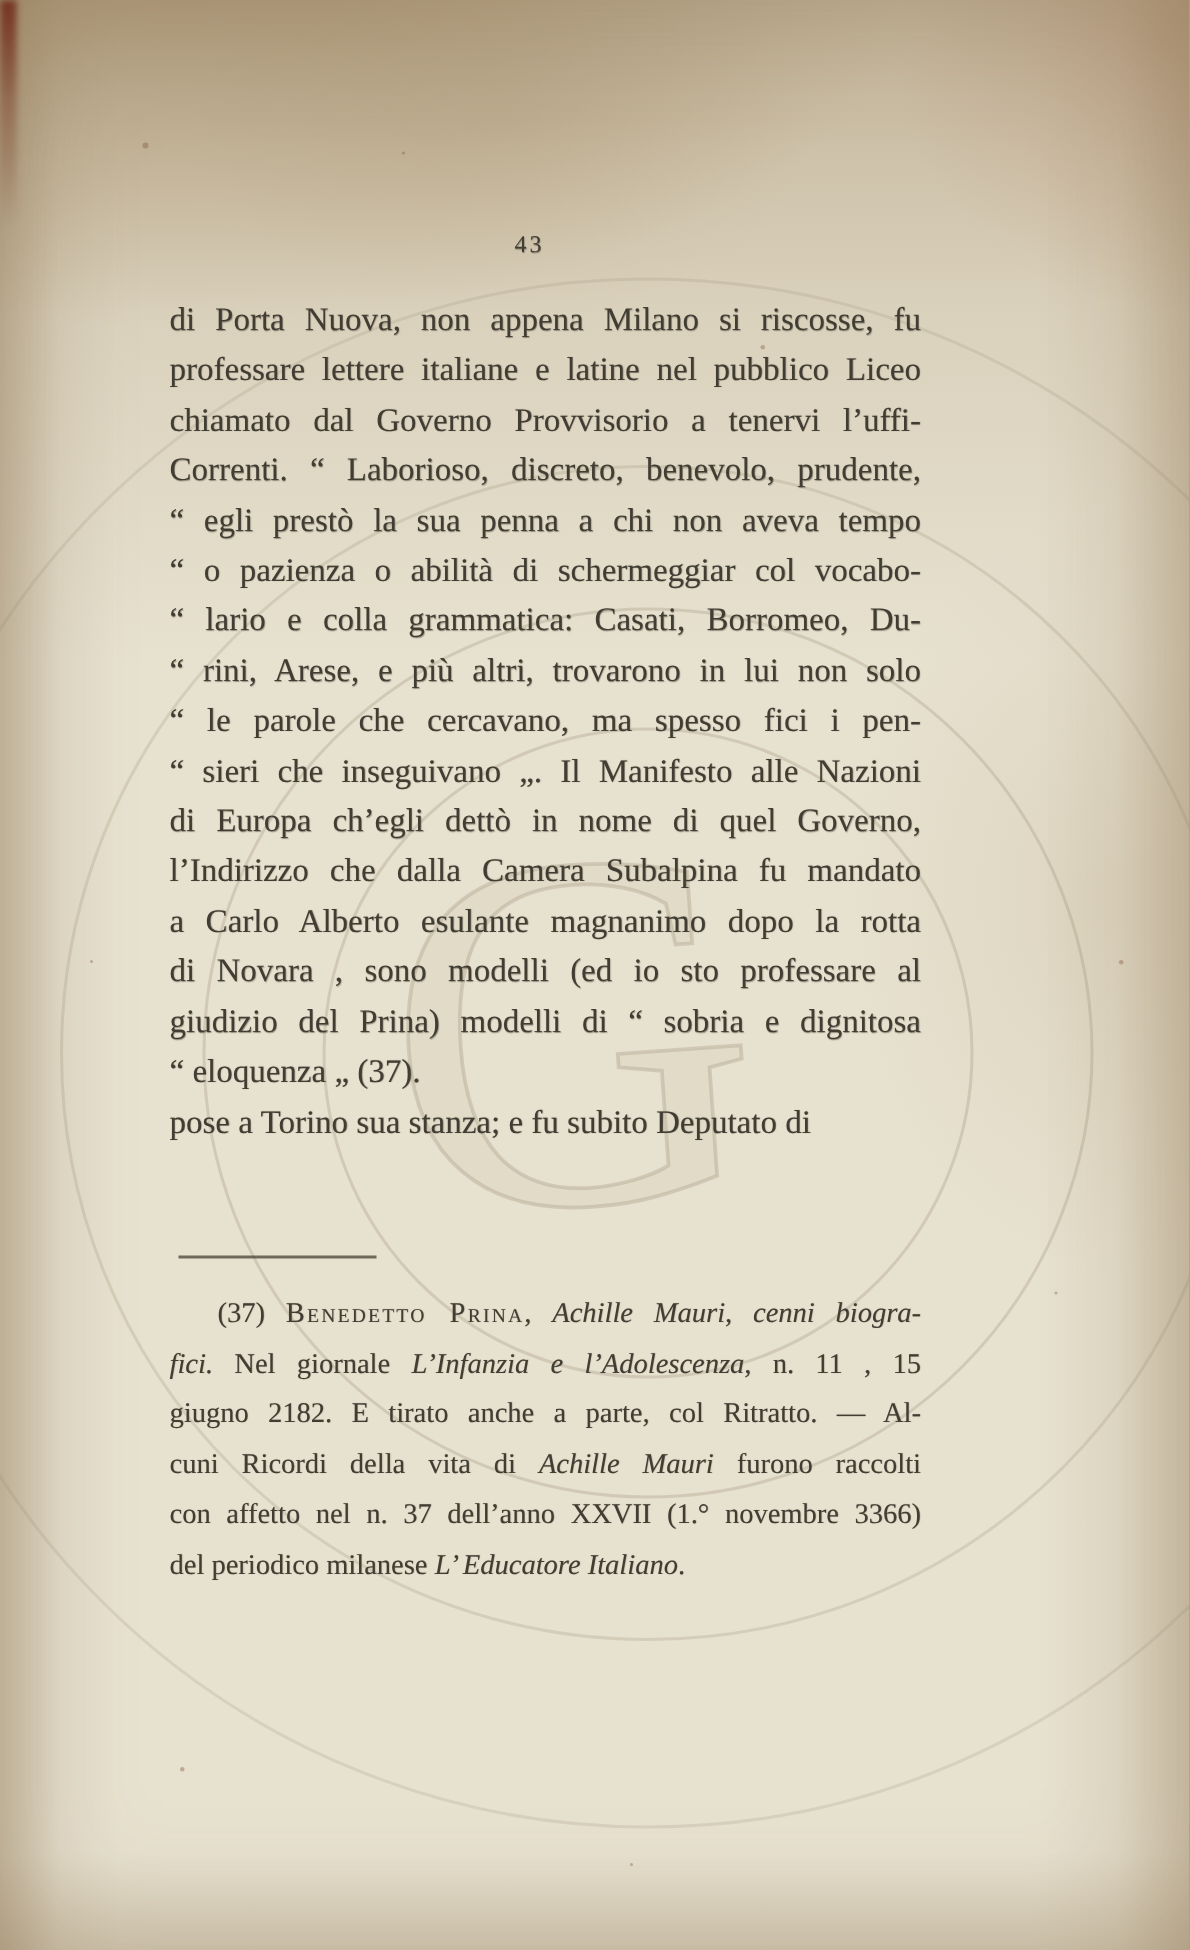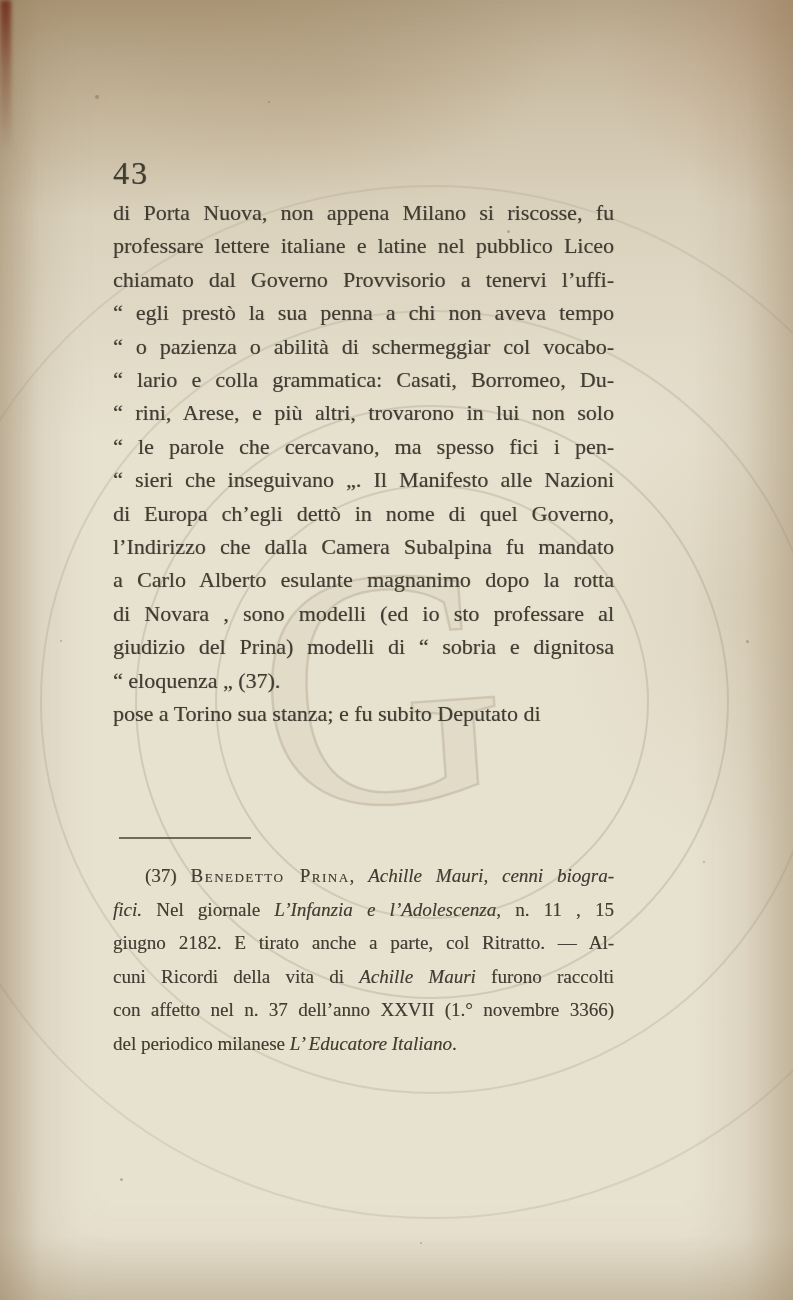--- a/index.html
+++ b/index.html
@@ -32,21 +32,21 @@
   .stamp-letter {
     position:absolute; left:258px; top:518px;
     font-size:340px; line-height:1; font-family:"Liberation Serif",serif;
     color:rgba(150,138,112,0.07);
     -webkit-text-stroke:2.5px rgba(150,138,112,0.28);
     transform:rotate(-4deg);
   }
 
   .pagenum {
     position:absolute; left:113px; top:155px; width:480px;
-    text-align:left; font-size:32px; letter-spacing:2px;
+    text-align:center; font-size:16px; letter-spacing:2px;
     text-shadow:0.4px 0.4px 0.7px rgba(66,61,51,0.55);
   }
   .body-text {
     position:absolute; left:113px; top:196px; width:501px;
     font-size:22px;
     text-shadow:0.4px 0.4px 0.7px rgba(66,61,51,0.5);
   }
   .bline { line-height:33.4px; white-space:normal; }
   .fn-rule { position:absolute; left:119px; top:837px; width:132px; height:2px;
     background:rgba(70,64,52,0.75); }
@@ -83,20 +83,21 @@
   <div class="speck" style="left:703px; top:861px; width:2px; height:2px;"></div>
   <div class="speck" style="left:420px; top:1242px; width:2px; height:2px;"></div>
   <div class="speck" style="left:60px; top:640px; width:2px; height:2px;"></div>
 
   <div class="pagenum">43</div>
 
   <div class="body-text">
       <div class="bline just">di Porta Nuova, non appena Milano si riscosse, fu</div>
       <div class="bline just">professare lettere italiane e latine nel pubblico Liceo</div>
       <div class="bline just">chiamato dal Governo Provvisorio a tenervi l’uffi-</div>
+      <div class="bline just">Correnti. “ Laborioso, discreto, benevolo, prudente,</div>
       <div class="bline just">“ egli prestò la sua penna a chi non aveva tempo</div>
       <div class="bline just">“ o pazienza o abilità di schermeggiar col vocabo-</div>
       <div class="bline just">“ lario e colla grammatica: Casati, Borromeo, Du-</div>
       <div class="bline just">“ rini, Arese, e più altri, trovarono in lui non solo</div>
       <div class="bline just">“ le parole che cercavano, ma spesso fici i pen-</div>
       <div class="bline just">“ sieri che inseguivano „. Il Manifesto alle Nazioni</div>
       <div class="bline just">di Europa ch’egli dettò in nome di quel Governo,</div>
       <div class="bline just">l’Indirizzo che dalla Camera Subalpina fu mandato</div>
       <div class="bline just">a Carlo Alberto esulante magnanimo dopo la rotta</div>
       <div class="bline just">di Novara , sono modelli (ed io sto professare al</div>

